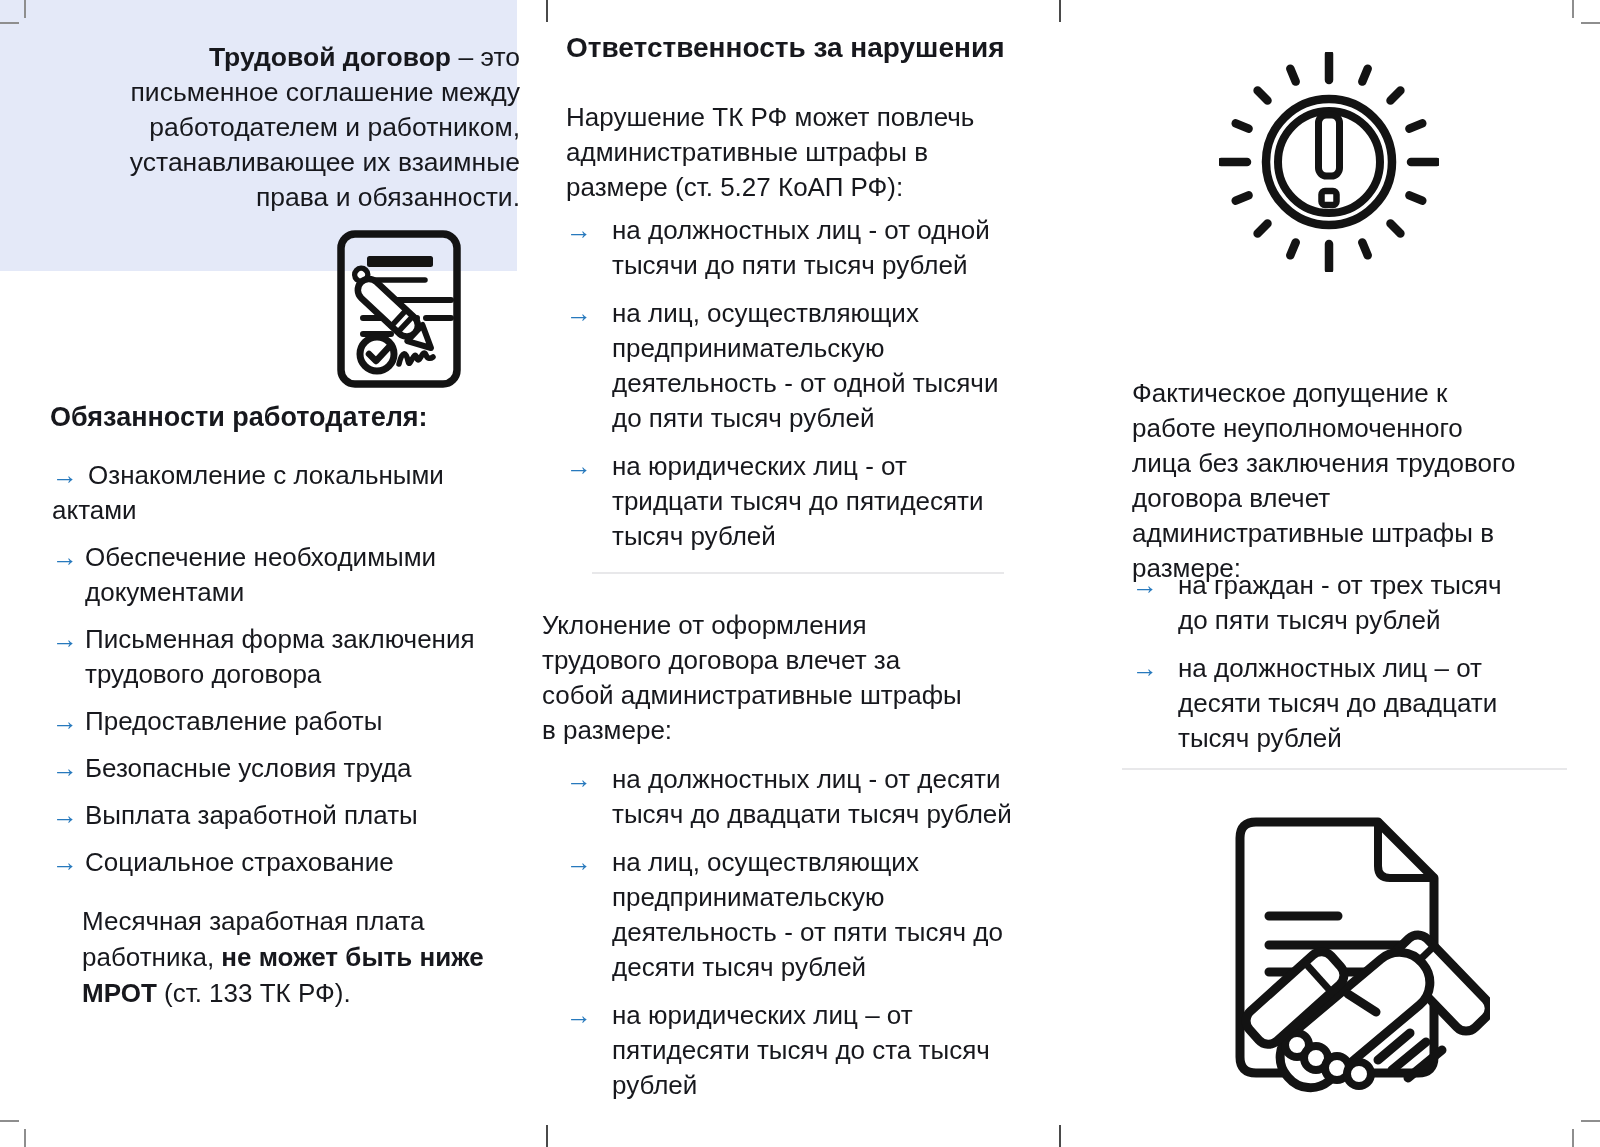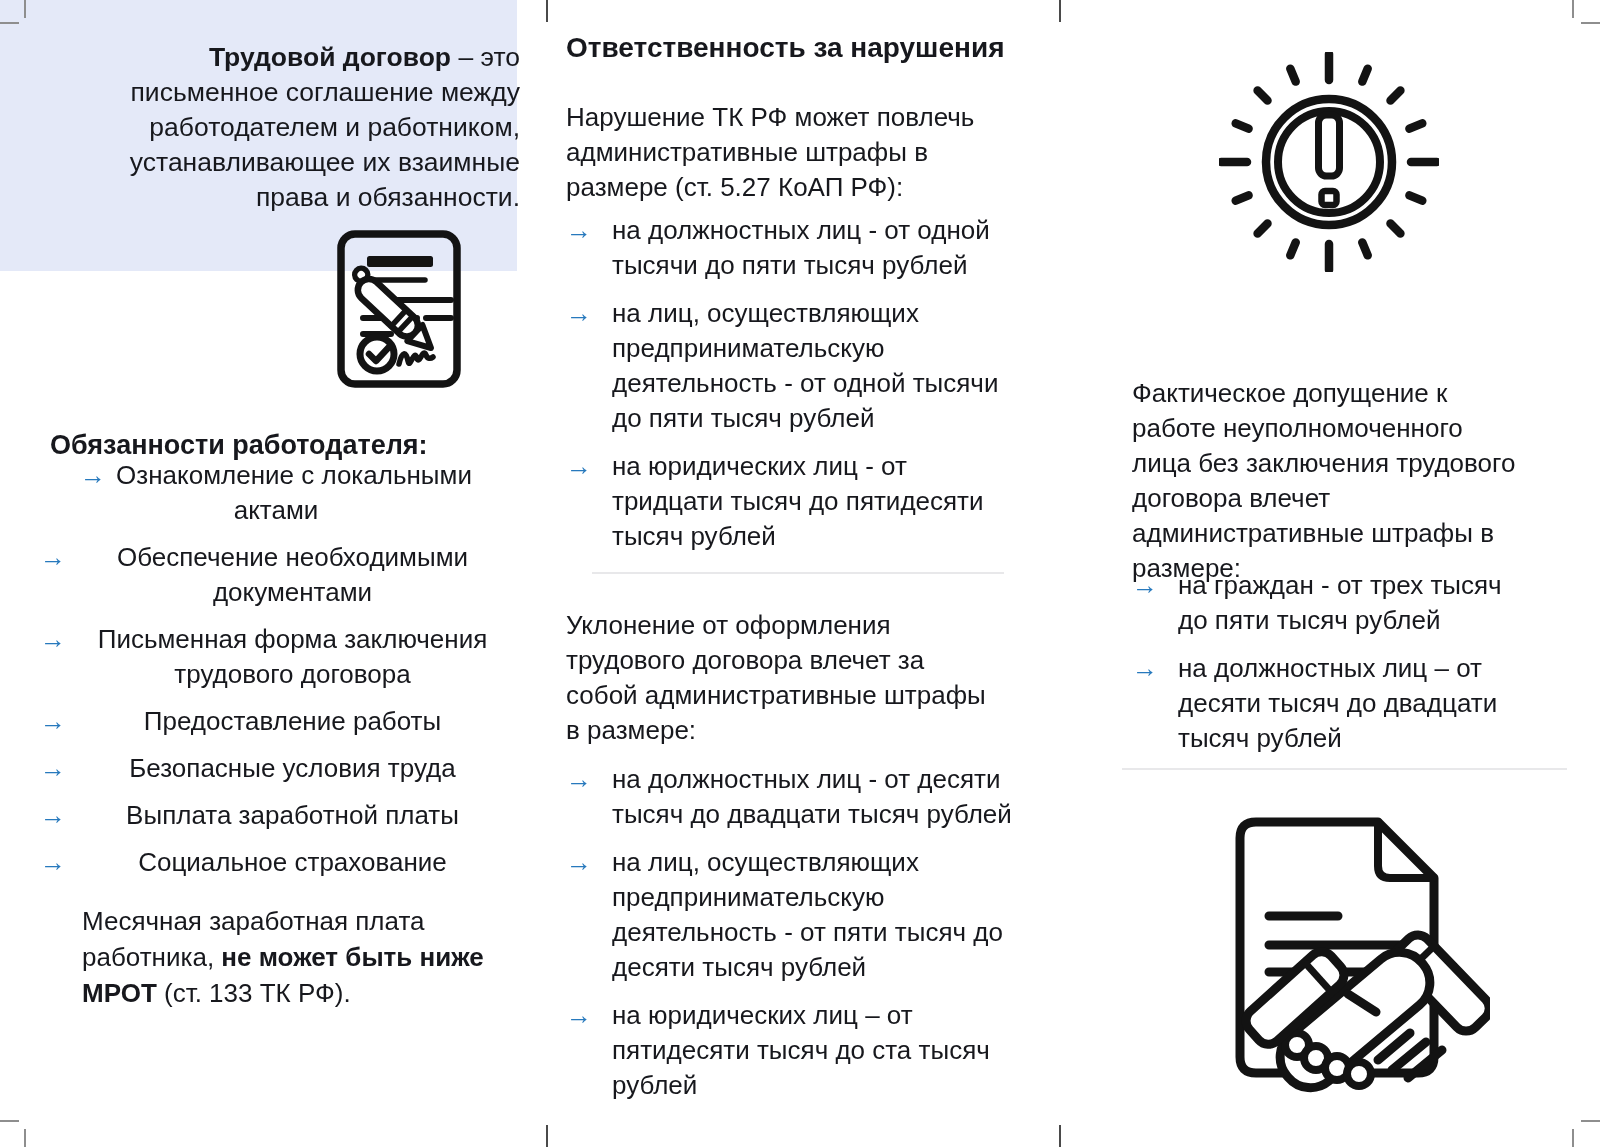--- a/index.html
+++ b/index.html
@@ -17,38 +17,38 @@
     font-family:"Liberation Sans", sans-serif;color:var(--ink);
   }
   .pre{white-space:pre-line;}
   .abs{position:absolute;}
 
   
   .blue-panel{left:0;top:0;width:517px;height:271px;background:var(--panel);}
   .intro{left:50px;top:40px;width:470px;font-size:26.5px;line-height:35px;text-align:right;}
   .intro b{font-weight:700;}
   .doc-icon{left:333px;top:224px;width:160px;height:170px;}
-  .duties-heading{left:50px;top:402px;font-size:27px;font-weight:700;margin-top:28px;}
+  .duties-heading{left:50px;top:402px;font-size:27px;font-weight:700;}
   .list{list-style:none;}
   .list li{position:relative;font-size:26px;line-height:35px;margin-bottom:12px;}
   .li-arrow{position:absolute;left:0;top:0;color:var(--accent);}
-  .left-list{left:40px;top:458px;width:472px;text-align:center;}
+  .left-list{left:52px;top:458px;width:472px;}
   .left-list li{padding-left:33px;}
   .left-list li:first-child{padding-left:0;}
   .left-list li:first-child .li-arrow{position:static;margin-right:10px;}
   .salary{left:50px;top:903px;width:450px;font-size:26px;line-height:36px;margin-left:32px;}
   .salary b{font-weight:700;}
 
   
   .mid-heading{left:566px;top:32px;font-size:28px;font-weight:700;}
   .mid-intro1{left:566px;top:100px;width:480px;font-size:26px;line-height:35px;}
   .mid-list1{left:566px;top:213px;width:482px;}
   .mid-list1 li,.mid-list2 li,.right-list li{padding-left:46px;margin-bottom:13px;}
   .mid-divider{left:592px;top:572px;width:412px;height:2px;background:var(--divider);}
-  .mid-intro2{left:566px;top:608px;width:480px;font-size:26px;line-height:35px;}
+  .mid-intro2{left:542px;top:608px;width:480px;font-size:26px;line-height:35px;}
   .mid-list2{left:566px;top:762px;width:482px;}
 
   
   .alert-icon{left:1219px;top:52px;width:220px;height:220px;}
   .right-intro{left:1132px;top:352px;width:455px;font-size:26px;line-height:35px;margin-top:24px;}
   .right-list{left:1132px;top:568px;width:460px;}
   .right-divider{left:1122px;top:768px;width:445px;height:2px;background:var(--divider);}
   .handshake-icon{left:1200px;top:798px;width:290px;height:300px;}
 
   

